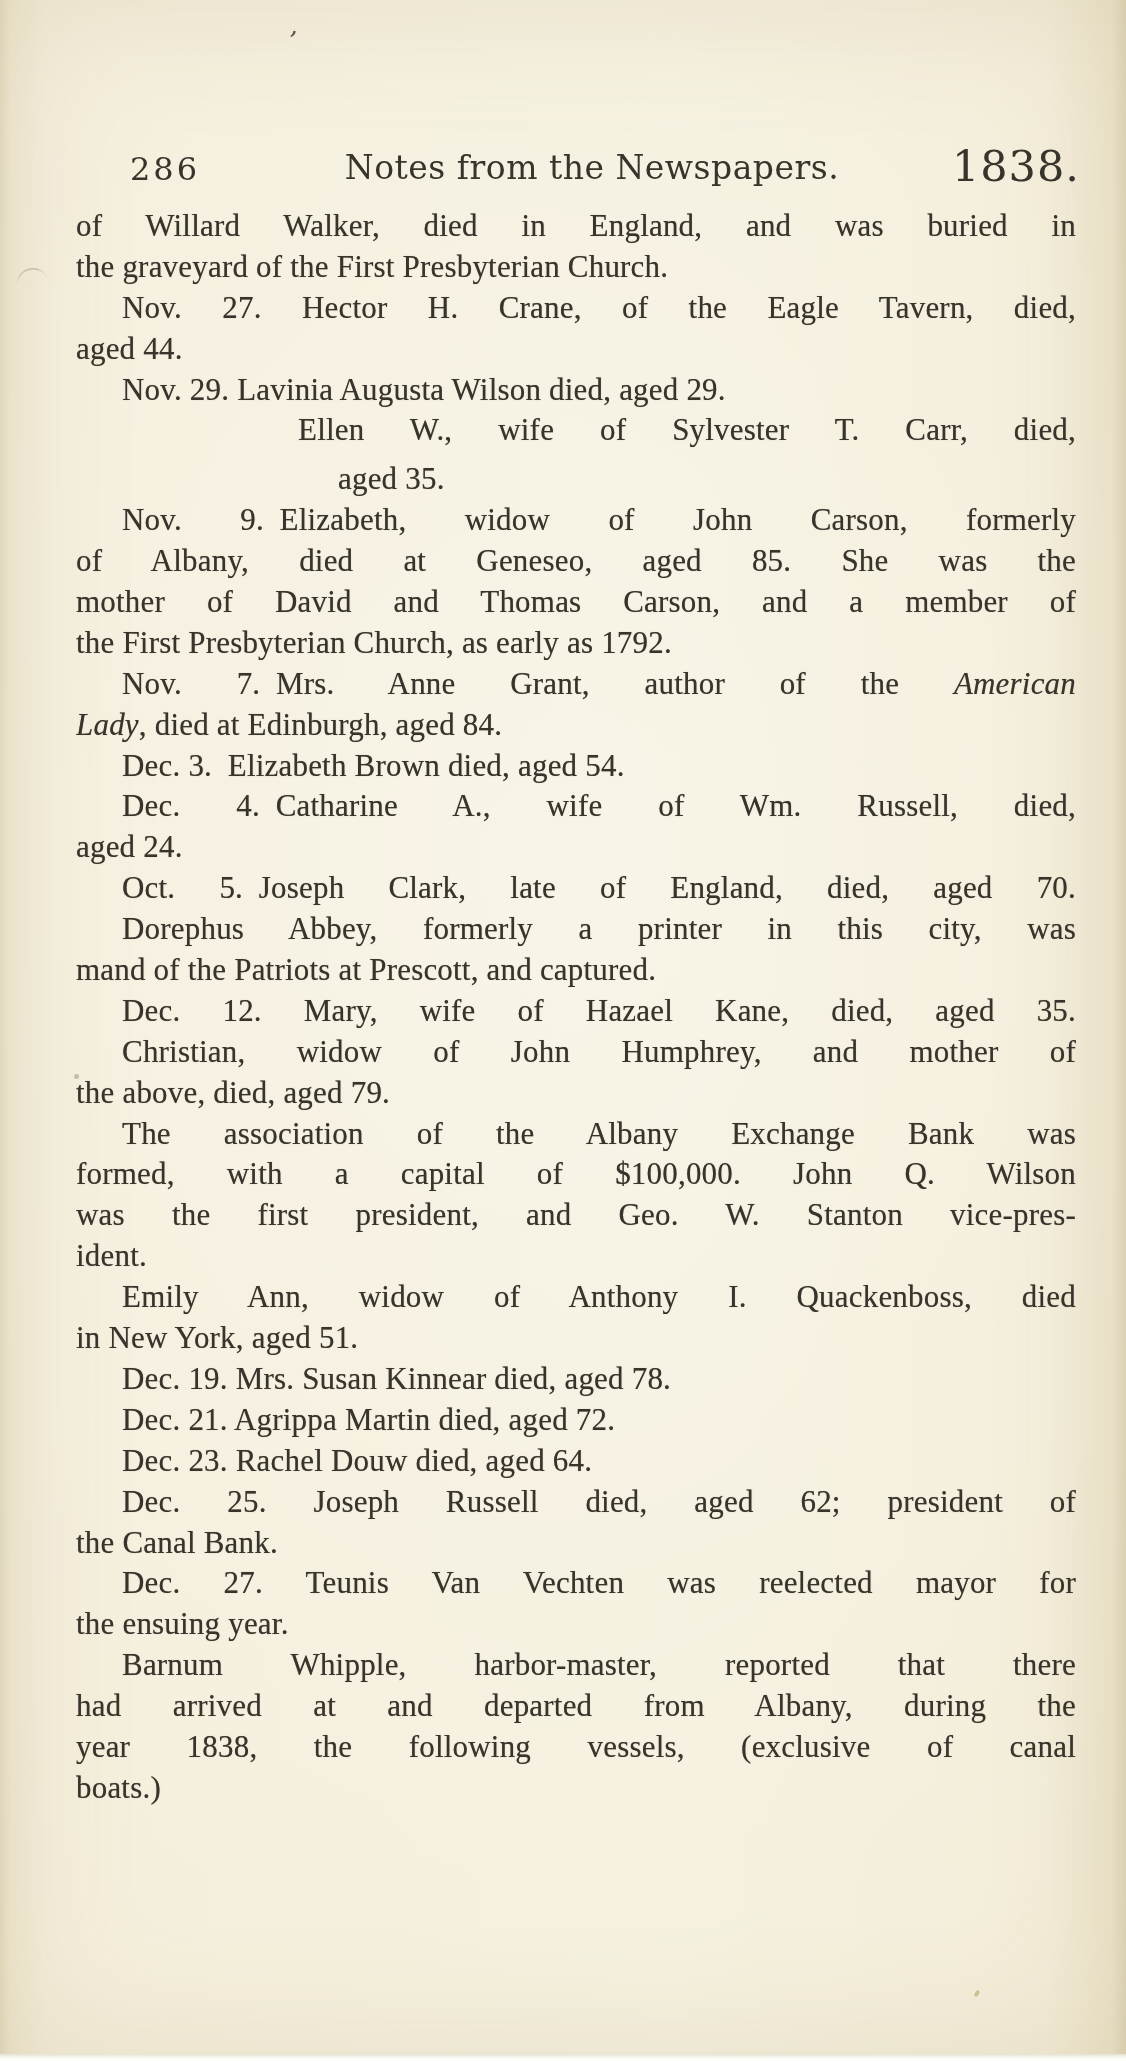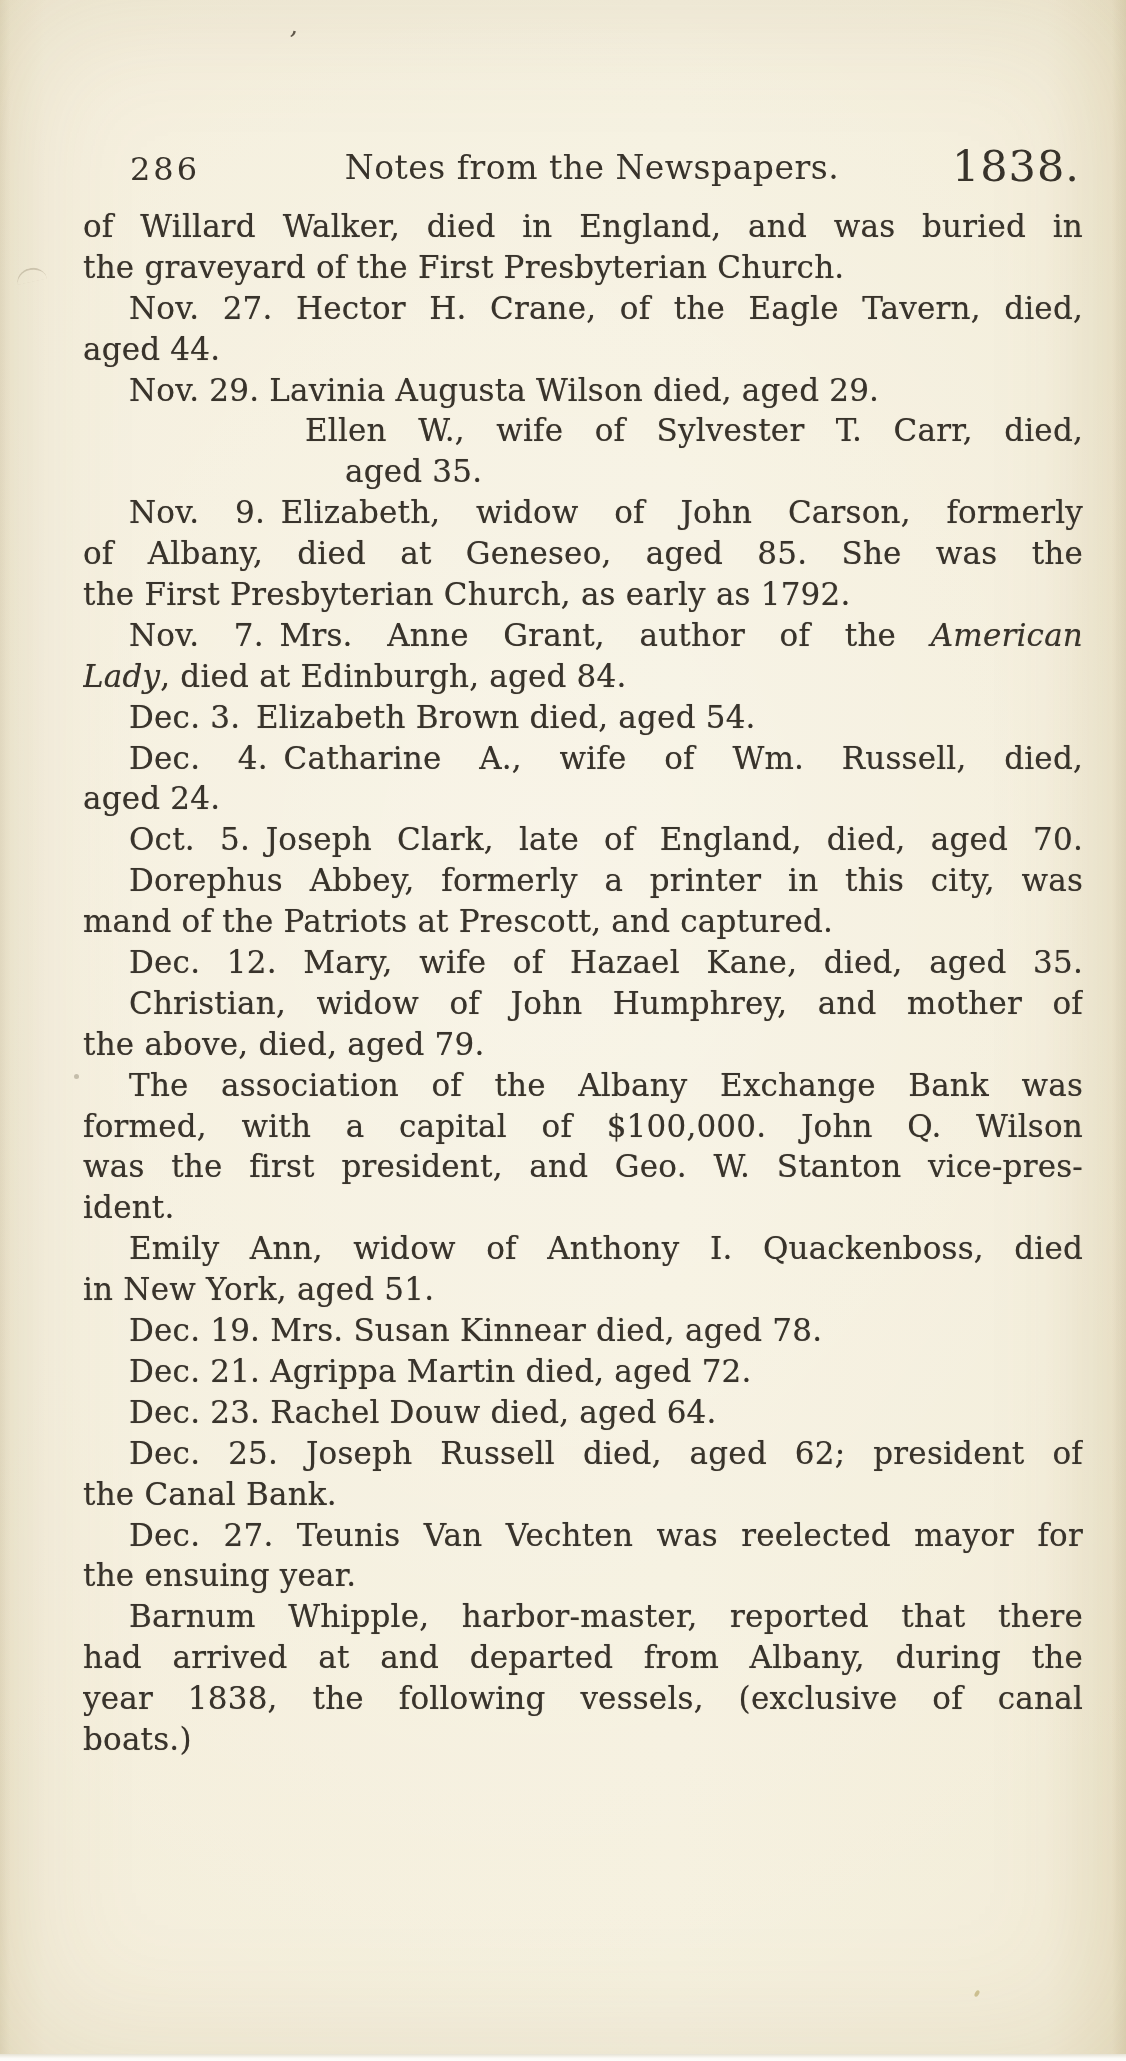--- a/index.html
+++ b/index.html
@@ -34,34 +34,34 @@
     font-size: 33px;
     letter-spacing: 0.5px;
   }
   .year {
     position: absolute; right: 12px; top: -2px;
     font-size: 43px; letter-spacing: 1px;
   }
   
   .body-text {
     position: absolute;
-    left: 83px; top: 206px; width: 1000px;
+    left: 76px; top: 206px; width: 1000px; font-family: Liberation Serif, serif;
   }
   .line {
     font-size: 31px;
     line-height: 40.9px;
     height: 40.9px;
     overflow: hidden;
     letter-spacing: 0.2px;
     text-shadow: 0 0 0.7px rgba(56, 50, 43, 0.55);
   }
   .line.j { text-align: justify; text-align-last: justify; }
   .line.i1 { padding-left: 46px; }
   .line.i2 { padding-left: 222px; }
-  .line.i3 { padding-left: 262px; }
+  .line.i3 { padding-left: 262px; margin-top: 8px; }
   .it { font-style: italic; }
   
   .speck-apostrophe {
     position: absolute; left: 291px; top: 10px;
     font-size: 26px; color: rgba(70, 62, 50, 0.85);
     transform: rotate(8deg);
   }
   .scratch-left {
     position: absolute; left: 16px; top: 268px;
     width: 30px; height: 12px;
@@ -112,20 +112,21 @@
   <div class="body-text">
       <div class="line i0 j"><span>of Willard Walker, died in England, and was buried in</span></div>
       <div class="line i0"><span>the graveyard of the First Presbyterian Church.</span></div>
       <div class="line i1 j"><span>Nov. 27. Hector H. Crane, of the Eagle Tavern, died,</span></div>
       <div class="line i0"><span>aged 44.</span></div>
       <div class="line i1"><span>Nov. 29. Lavinia Augusta Wilson died, aged 29.</span></div>
       <div class="line i2 j"><span>Ellen W., wife of Sylvester T. Carr, died,</span></div>
       <div class="line i3"><span>aged 35.</span></div>
       <div class="line i1 j"><span>Nov. 9. Elizabeth, widow of John Carson, formerly</span></div>
       <div class="line i0 j"><span>of Albany, died at Geneseo, aged 85.  She was the</span></div>
+      <div class="line i0 j"><span>mother of David and Thomas Carson, and a member of</span></div>
       <div class="line i0"><span>the First Presbyterian Church, as early as 1792.</span></div>
       <div class="line i1 j"><span>Nov. 7. Mrs. Anne Grant, author of the </span><span class="it">American</span></div>
       <div class="line i0"><span class="it">Lady</span><span>, died at Edinburgh, aged 84.</span></div>
       <div class="line i1"><span>Dec. 3. Elizabeth Brown died, aged 54.</span></div>
       <div class="line i1 j"><span>Dec. 4. Catharine A., wife of Wm. Russell, died,</span></div>
       <div class="line i0"><span>aged 24.</span></div>
       <div class="line i1 j"><span>Oct. 5. Joseph Clark, late of England, died, aged 70.</span></div>
       <div class="line i1 j"><span>Dorephus Abbey, formerly a printer in this city, was</span></div>
       <div class="line i0"><span>mand of the Patriots at Prescott, and captured.</span></div>
       <div class="line i1 j"><span>Dec. 12. Mary, wife of Hazael Kane, died, aged 35.</span></div>

